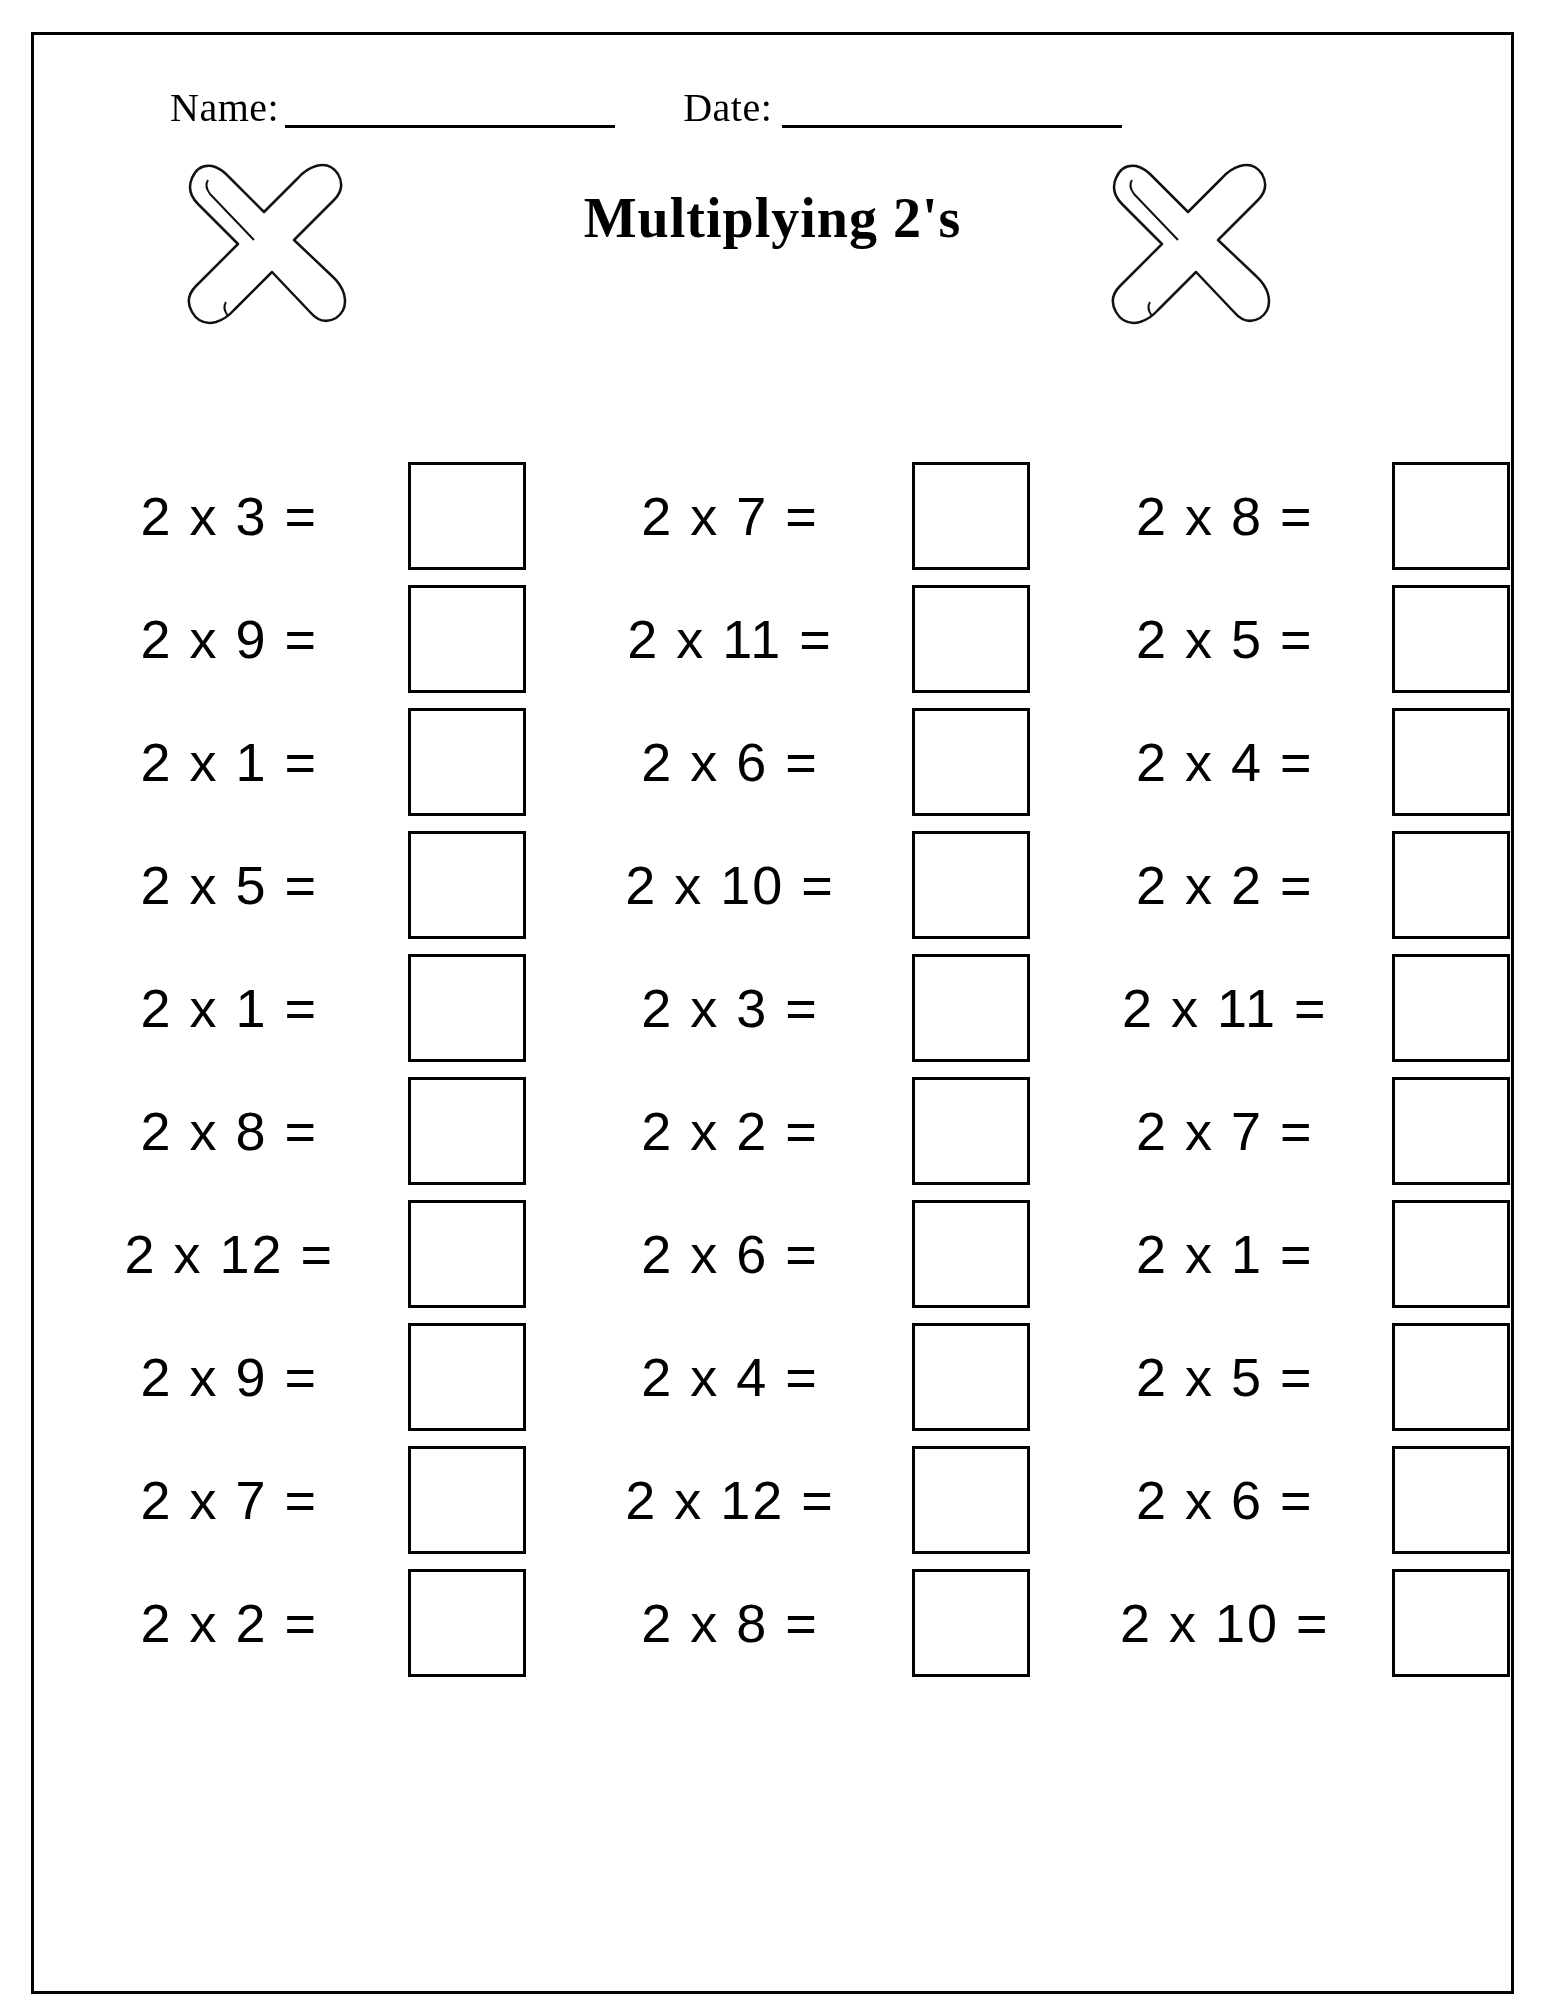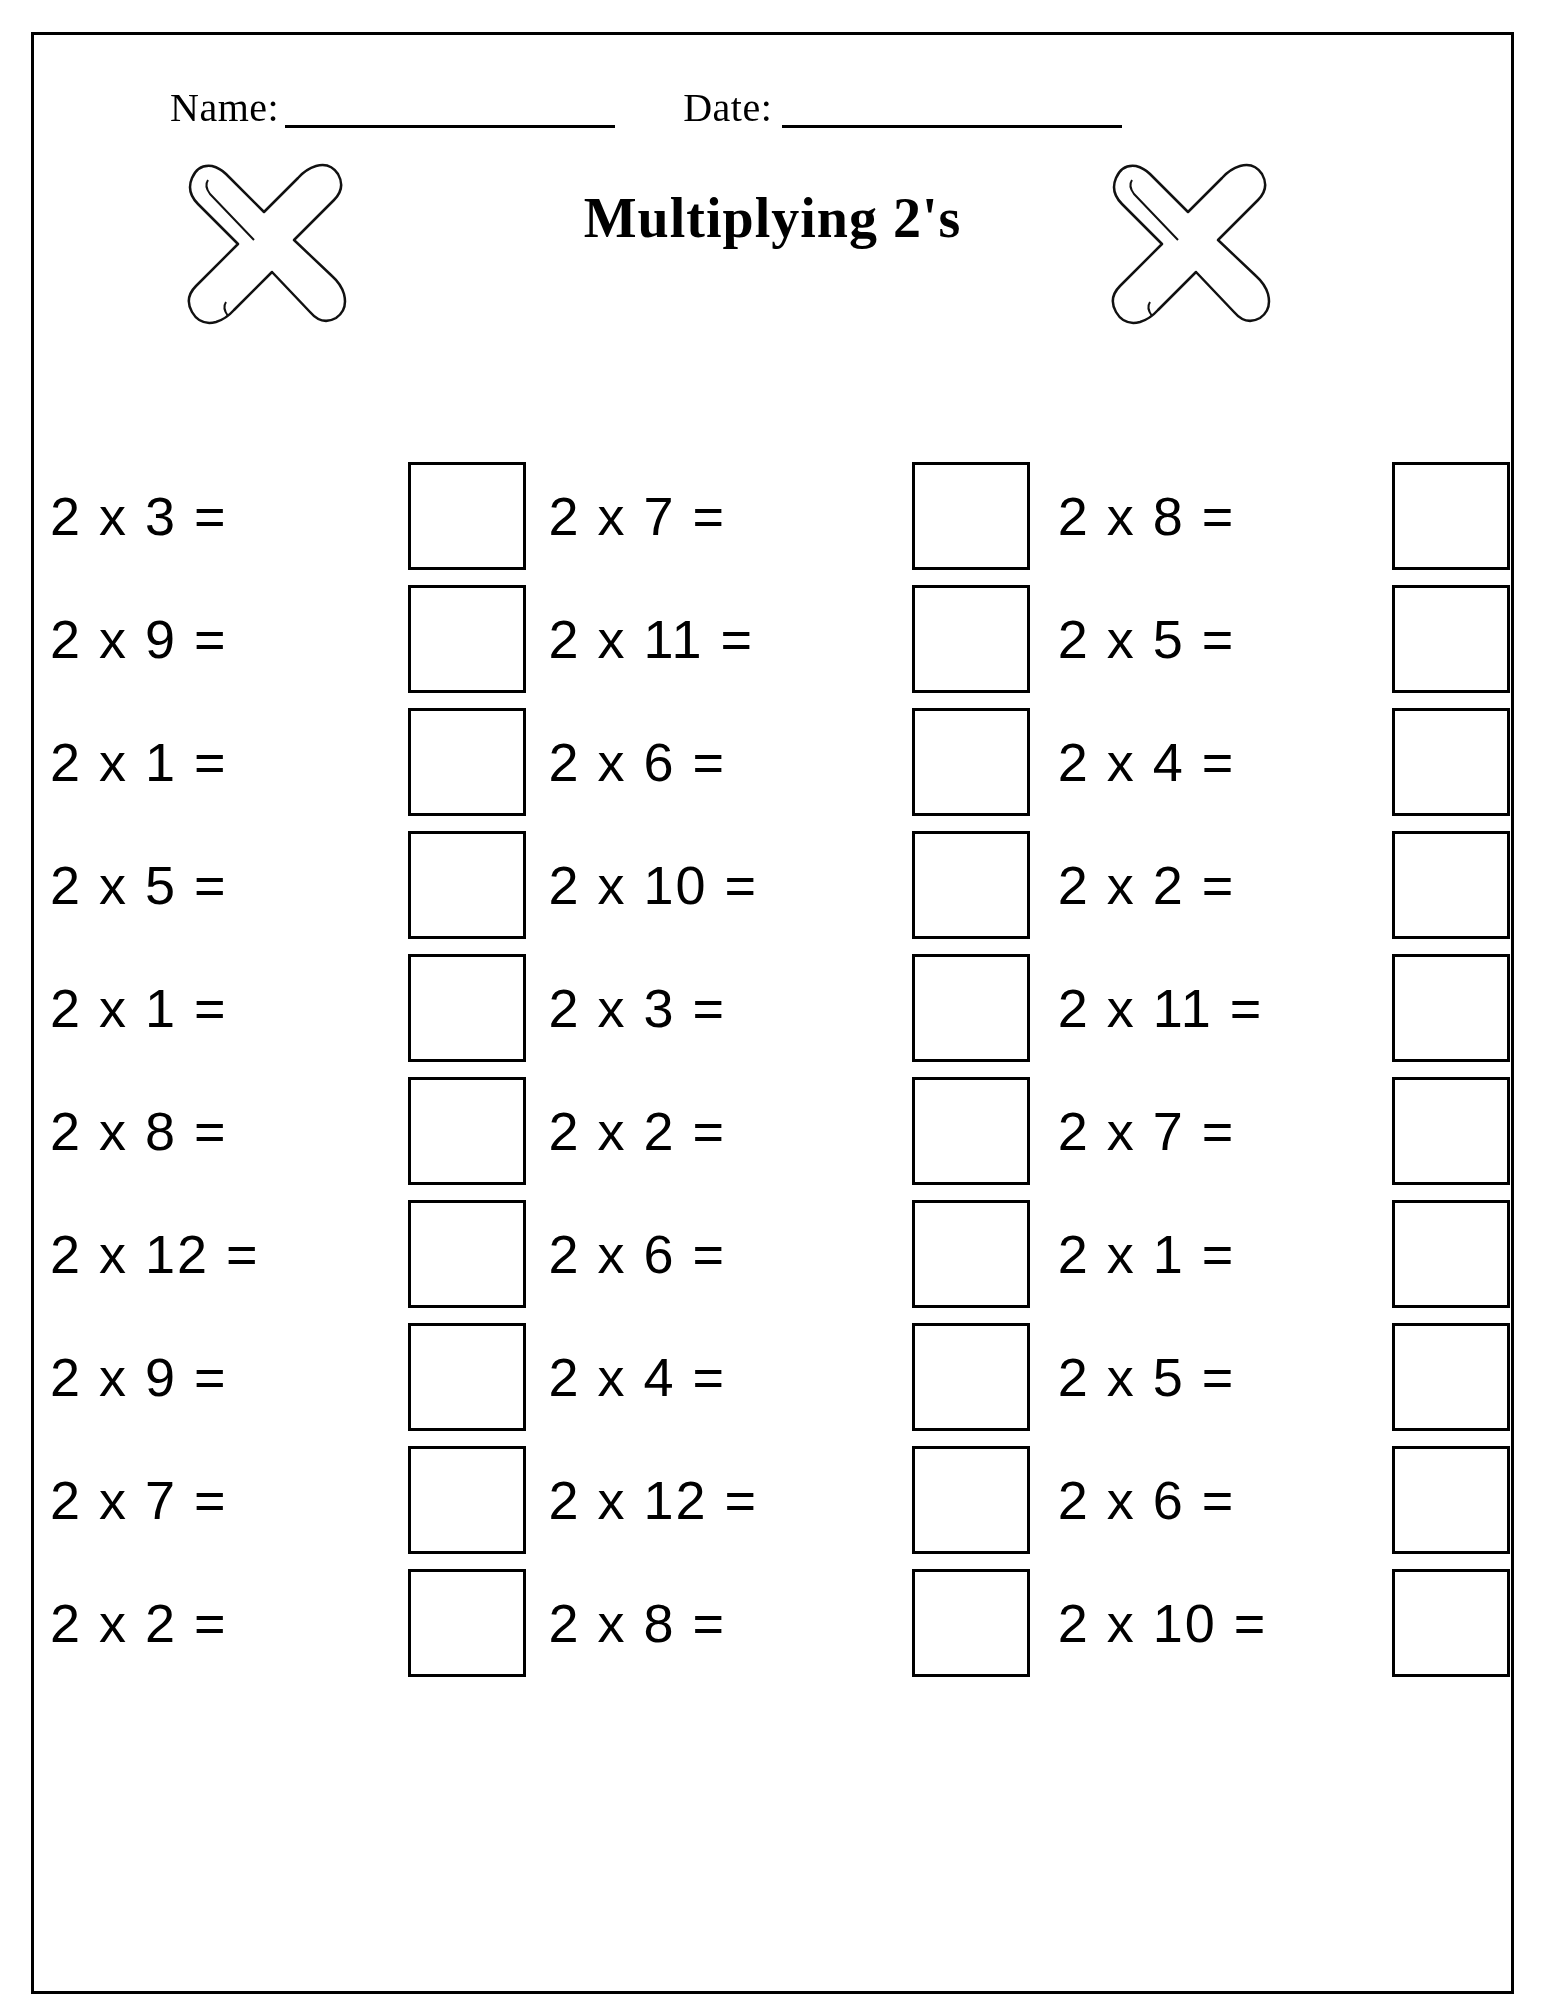--- a/index.html
+++ b/index.html
@@ -110,21 +110,21 @@
   .col0 { width: 495px; padding-left: 10px; }
   .col1 { width: 500px; padding-left: 22px; }
   .col2 { width: 470px; padding-left: 28px; }
 
   .expr {
     font-family: "Liberation Sans", sans-serif;
     font-size: 54px;
     line-height: 56px;
     white-space: nowrap;
     flex: 1;
-    text-align: left;
+    text-align: center;
     letter-spacing: 2px;
   }
   .answer-box {
     width: 118px;
     height: 108px;
     border: 3px solid #000;
     box-sizing: border-box;
     background: #ffffff;
     flex: 0 0 auto;
   }

